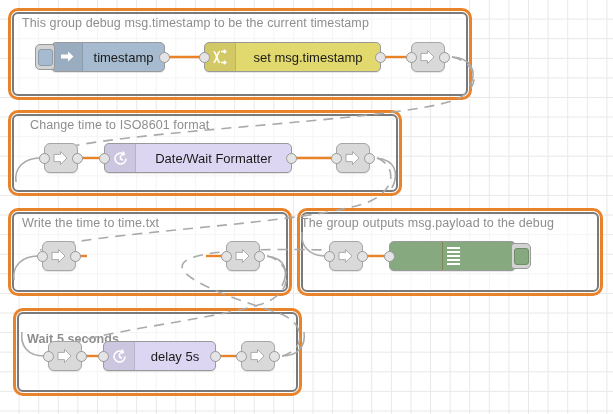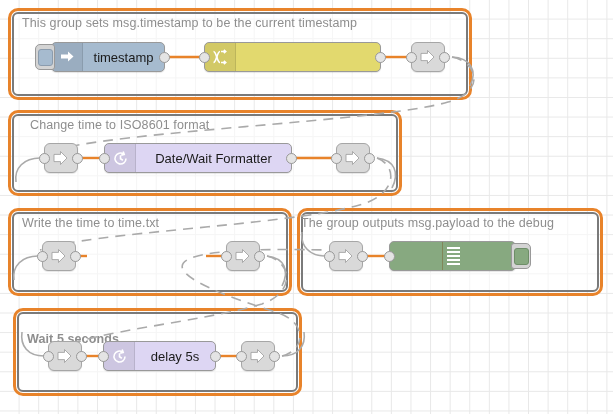--- a/index.html
+++ b/index.html
@@ -201,21 +201,21 @@
 
 <div id="canvas">
 
   <div class="group-sel" style="left:8px;top:8px;width:464px;height:92px;"></div>
   <div class="group-sel" style="left:8px;top:110px;width:394px;height:86px;"></div>
   <div class="group-sel" style="left:8px;top:208px;width:284px;height:88px;"></div>
   <div class="group-sel" style="left:297px;top:208px;width:306px;height:88px;"></div>
   <div class="group-sel" style="left:13px;top:308px;width:289px;height:88px;"></div>
 
   <div class="group" style="left:12px;top:12px;width:456px;height:84px;"></div>
-  <div class="group-label" style="left:22px;top:16px;">This group sets msg.timestamp to be the current timestamp</div>
+  <div class="group-label" style="left:22px;top:16px;">This group debug msg.timestamp to be the current timestamp</div>
 
   <div class="group" style="left:12px;top:114px;width:386px;height:78px;"></div>
   <div class="group-label" style="left:22px;top:118px;margin-left:8px;">Change time to ISO8601 format</div>
 
   <div class="group" style="left:12px;top:212px;width:276px;height:80px;"></div>
   <div class="group-label" style="left:22px;top:216px;">Write the time to time.txt</div>
 
   <div class="group" style="left:301px;top:212px;width:298px;height:80px;"></div>
   <div class="group-label" style="left:301px;top:216px;">The group outputs msg.payload to the debug</div>
 
@@ -264,20 +264,21 @@
 
   <div class="node n-change" style="left:204px;top:42px;width:177px;">
     <div class="icon-box">
       <svg width="16" height="16" viewBox="0 0 16 16" stroke="#fff" stroke-width="1.7" fill="none">
         <path d="M1.5 2.5c3 0 3.5 11 6.5 11"></path>
           <path d="M1.5 13.5c3 0 3.5-11 6.5-11"></path>
         <path d="M9 2.5h4.5M11.8 1l1.8 1.5-1.8 1.5"></path>
           <path d="M9 13.5h4.5M11.8 12l1.8 1.5-1.8 1.5"></path>
       </svg>
     </div>
+    <div class="label">set msg.timestamp</div>
     <div class="port in round"></div>
     <div class="port out round"></div>
   </div>
 
   <div class="node n-link link-node" style="left:411px;top:42px;">
     <div class="icon-box">
       <svg width="20" height="16" viewBox="0 0 20 16">
           <path d="M3 4.4h6.5V1.5L16 8l-6.5 6.5V11.6H3z" fill="#fff" stroke="#9a9a9a" stroke-width="0.8"></path>
         </svg>
     </div>

